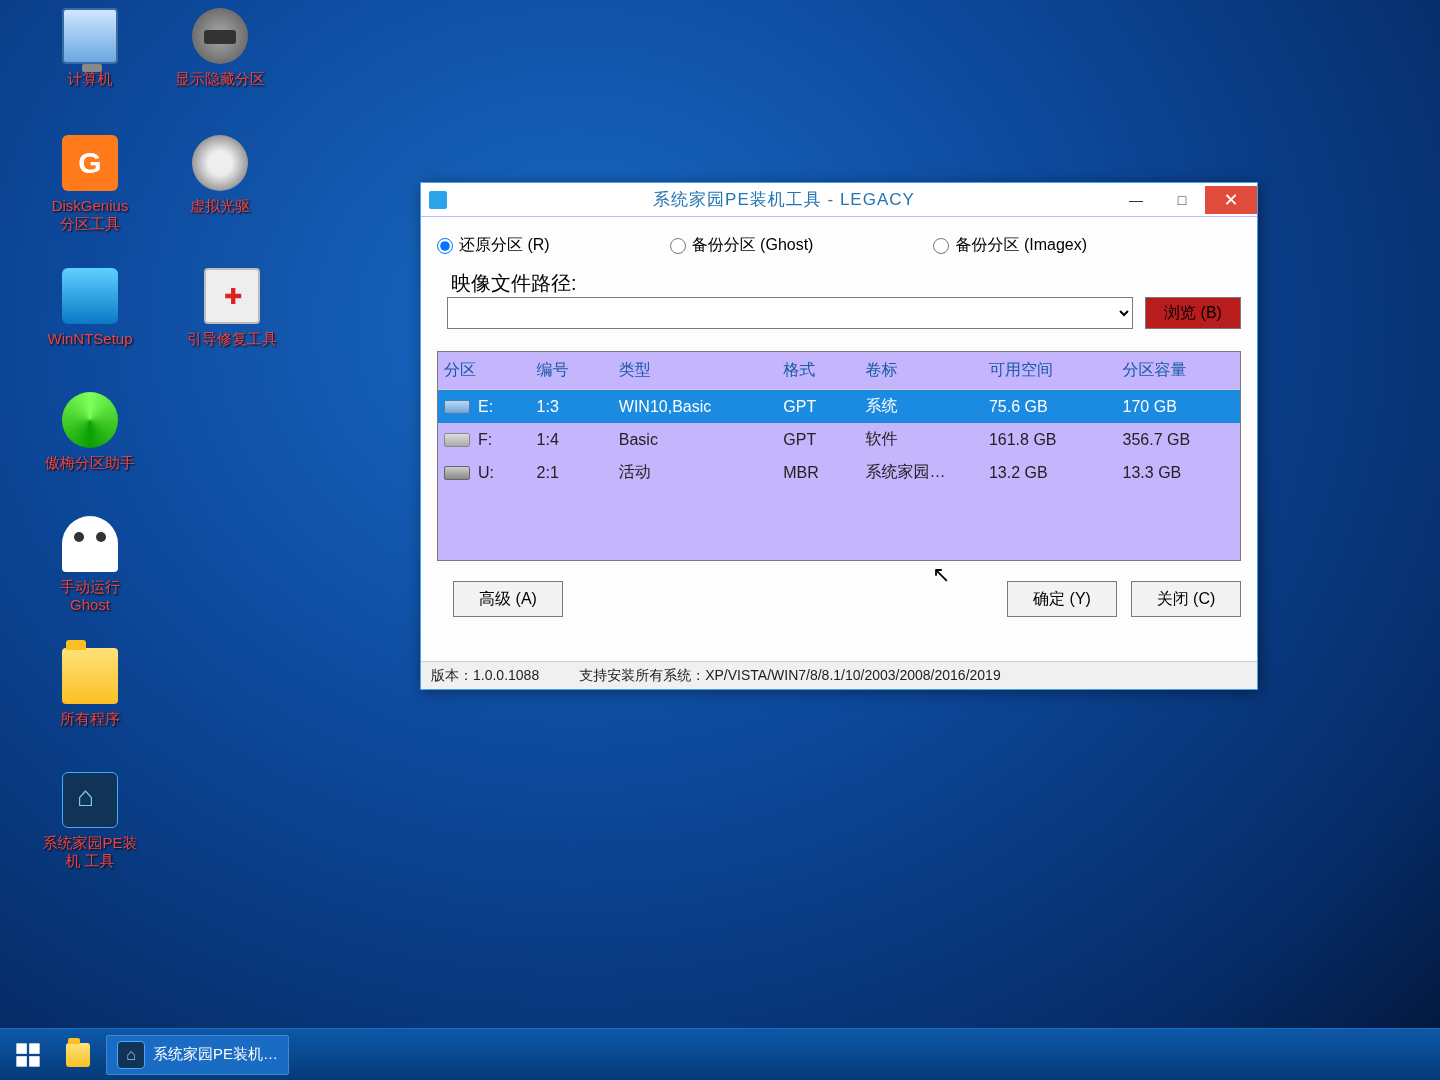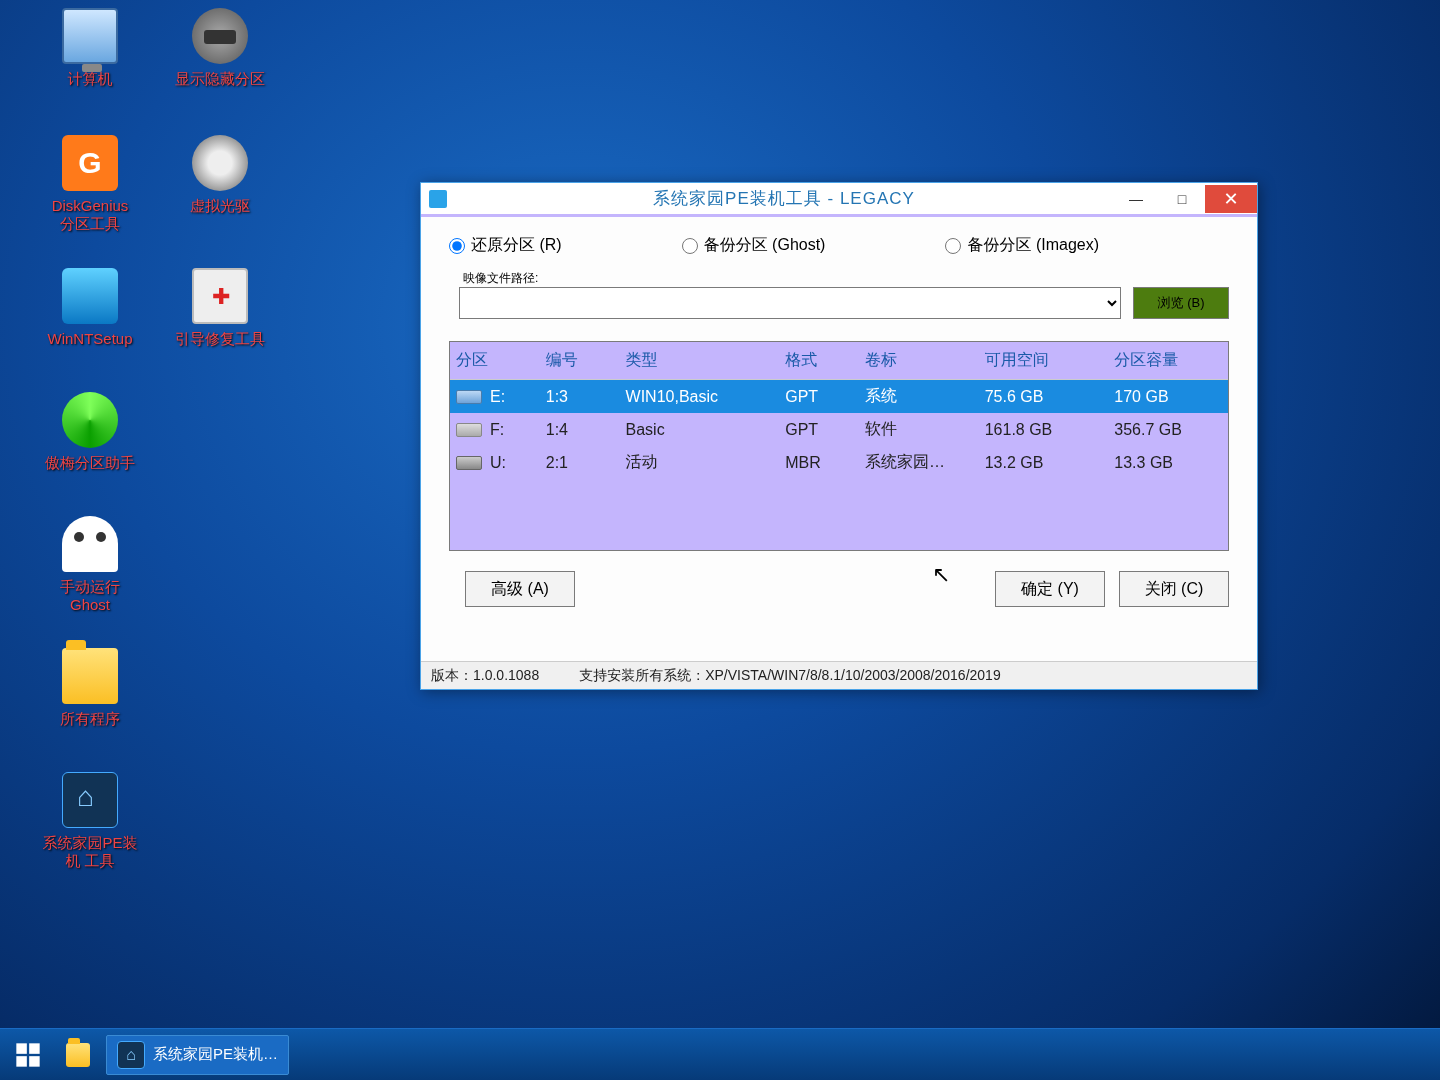--- a/index.html
+++ b/index.html
@@ -36,37 +36,37 @@
   
   .dialog {
     position: absolute;
     left: 420px; top: 182px;
     width: 838px; height: 508px;
     background: #fdfdfd;
     border: 1px solid #4aa3e8;
     box-shadow: 2px 2px 14px rgba(0,0,0,0.4);
     display: flex; flex-direction: column;
   }
-  .titlebar { height: 34px; background: #fff; display:flex; align-items:center; border-bottom:3px solid #c4b5fd; }
+  .titlebar { height: 34px; background: #fff; display:flex; align-items:center; border-bottom:1px solid #c4b5fd; }
   .titlebar .appicon { width:18px;height:18px;background:#2aa3e8;margin:0 8px;border-radius:2px; }
   .titlebar .title { flex:1; text-align:center; color:#2475b3; font-size:17px; font-weight:500; letter-spacing:1px; }
   .titlebar .winbtn { width:46px;height:26px;display:flex;align-items:center;justify-content:center;font-size:14px;color:#333; }
   .titlebar .winbtn.close { background:#e04b3c; color:#fff; width:52px; height:28px; font-size:18px; }
   .titlebar .winbtn.max { border:1px solid transparent; }
 
-  .body { flex:1; padding: 18px 28px 4px; display:flex; flex-direction:column; position:relative; }
+  .body { flex:1; padding: 18px 16px 4px; display:flex; flex-direction:column; position:relative; }
 
   .radio-row { display:flex; gap: 120px; margin-bottom: 14px; font-size:16px; }
   .radio-row label { display:flex; align-items:center; gap:6px; cursor:pointer; }
   .radio-row input { width:16px;height:16px; }
 
   .path-row { display:flex; align-items:center; gap:12px; margin-bottom: 10px; }
-  .path-label { font-size:12px; padding-left: 14px; }
+  .path-label { font-size:20px; padding-left: 14px; }
   .path-select { flex:1; height:32px; border:1px solid #7a7a7a; background:#fff; margin-left:10px; }
-  .browse-btn { width:96px; height:32px; border:1px solid #7a7a7a; background:#4d7c0f; font-size:13px; cursor:pointer; }
+  .browse-btn { width:96px; height:32px; border:1px solid #7a7a7a; background:#b91c1c; font-size:16px; cursor:pointer; }
 
   .table-wrap { border:1px solid #7a7a7a; height: 210px; margin-top:12px; background:#c4b5fd; }
   table { width:100%; border-collapse:collapse; font-size:16px; }
   thead th { text-align:left; font-weight:400; color:#1a5aa8; padding:8px 6px; border-bottom:1px solid #ccc; }
   tbody td { padding:6px 6px; color:#222; }
   tbody tr.selected td { background:#1a8be0; color:#fff; }
   .dico { display:inline-block;width:26px;height:14px;background:linear-gradient(#bcd8f5,#6fa3d8);border:1px solid #4a7cab;border-radius:2px;margin-right:8px;vertical-align:middle; }
   .dico.gray { background:linear-gradient(#ddd,#aaa);border-color:#888; }
   .dico.usb { background:linear-gradient(#ccc,#888);border-color:#666; }
 
@@ -132,21 +132,21 @@
 </div>
 
 <div class="desktop-icon" style="left:160px; top:8px;">
   <div class="ico ico-shield"></div>
   <div class="lbl">显示隐藏分区</div>
 </div>
 <div class="desktop-icon" style="left:160px; top:135px;">
   <div class="ico ico-disc"></div>
   <div class="lbl">虚拟光驱</div>
 </div>
-<div class="desktop-icon" style="left:160px; top:268px;">
+<div class="desktop-icon" style="left:172px; top:268px;">
   <div class="ico ico-kit"></div>
   <div class="lbl">引导修复工具</div>
 </div>
 
 <div class="dialog">
   <div class="titlebar">
     <div class="appicon"></div>
     <div class="title">系统家园PE装机工具 - LEGACY</div>
     <div class="winbtn">—</div>
     <div class="winbtn max">□</div>

